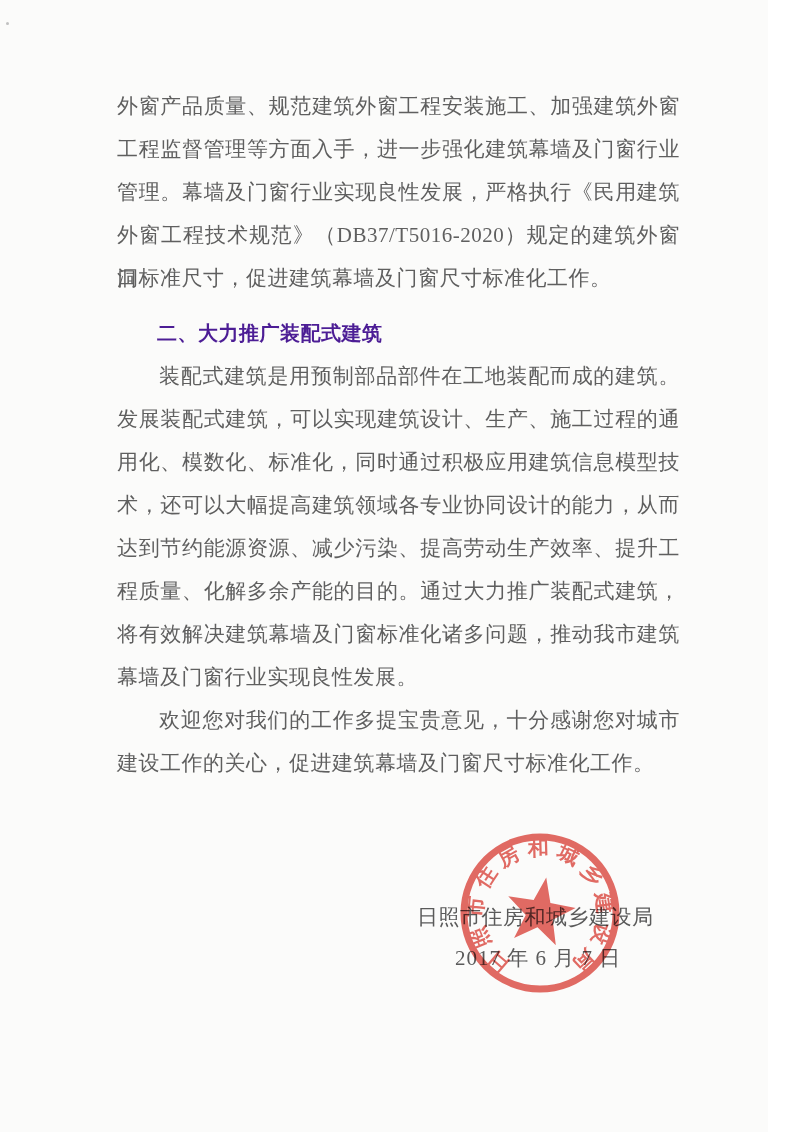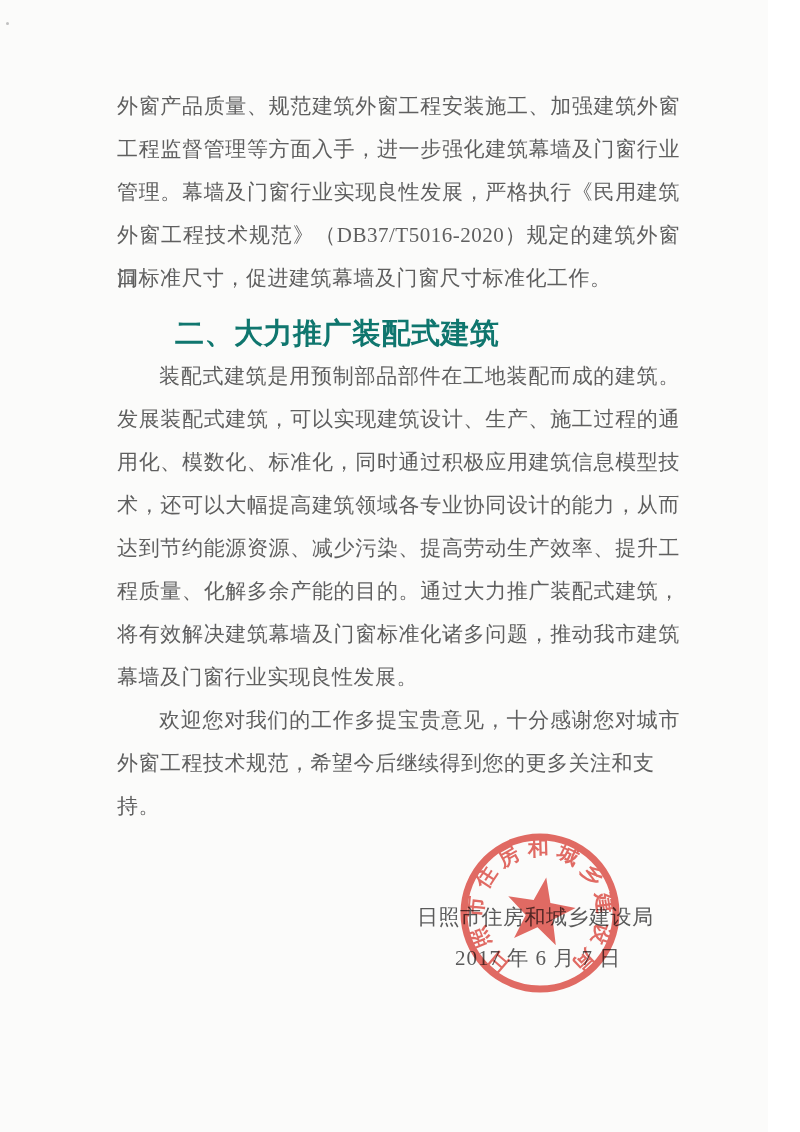--- a/index.html
+++ b/index.html
@@ -26,22 +26,22 @@
     text-align-last:justify;
     text-justify:inter-character;
   }
   .tline.ind{text-indent:2em;}
   .doc-heading{
     margin-top:12px;
     height:43px;line-height:43px;
     text-indent:2em;
     font-family:"Liberation Sans", sans-serif;
     font-weight:bold;
-    font-size:29px;
-    color:#0f766e;
+    font-size:20px;
+    color:#4c1d95;
     letter-spacing:.5px;
   }
   .para{margin:0;}
   .sig-org{
     position:absolute;left:417px;top:903px;
     height:28px;line-height:28px;
     font-size:21px;letter-spacing:.5px;color:#5a5a5a;
   }
   .sig-date{
     position:absolute;left:455px;top:944px;
@@ -79,21 +79,21 @@
         <div class="tline j">用化、模数化、标准化，同时通过积极应用建筑信息模型技</div>
         <div class="tline j">术，还可以大幅提高建筑领域各专业协同设计的能力，从而</div>
         <div class="tline j">达到节约能源资源、减少污染、提高劳动生产效率、提升工</div>
         <div class="tline j">程质量、化解多余产能的目的。通过大力推广装配式建筑，</div>
         <div class="tline j">将有效解决建筑幕墙及门窗标准化诸多问题，推动我市建筑</div>
         <div class="tline">幕墙及门窗行业实现良性发展。</div>
       </div>
 
     <div class="para">
         <div class="tline j ind">欢迎您对我们的工作多提宝贵意见，十分感谢您对城市</div>
-        <div class="tline">外窗工程技术规范，希望今后继续得到您的更多关注和支持。</div>
+        <div class="tline">建设工作的关心，促进建筑幕墙及门窗尺寸标准化工作。</div>
       </div>
   </div>
 
   <div class="sig-org">日照市住房和城乡建设局</div>
 
   <div class="sig-date">2017 年 6 月 7 日</div>
 
   <svg class="seal" viewBox="0 0 178 178" xmlns="http://www.w3.org/2000/svg">
     <circle cx="89" cy="89" r="76" fill="none" stroke-width="7" stroke="#e0524a"></circle>
     <polygon points="89,53 97.5,77.3 123.2,77.9 102.7,93.5 110.2,118.1 89,103.4 67.8,118.1 75.3,93.5 54.8,77.9 80.5,77.3" transform="rotate(10 89 89)" fill="#e0524a"></polygon>

